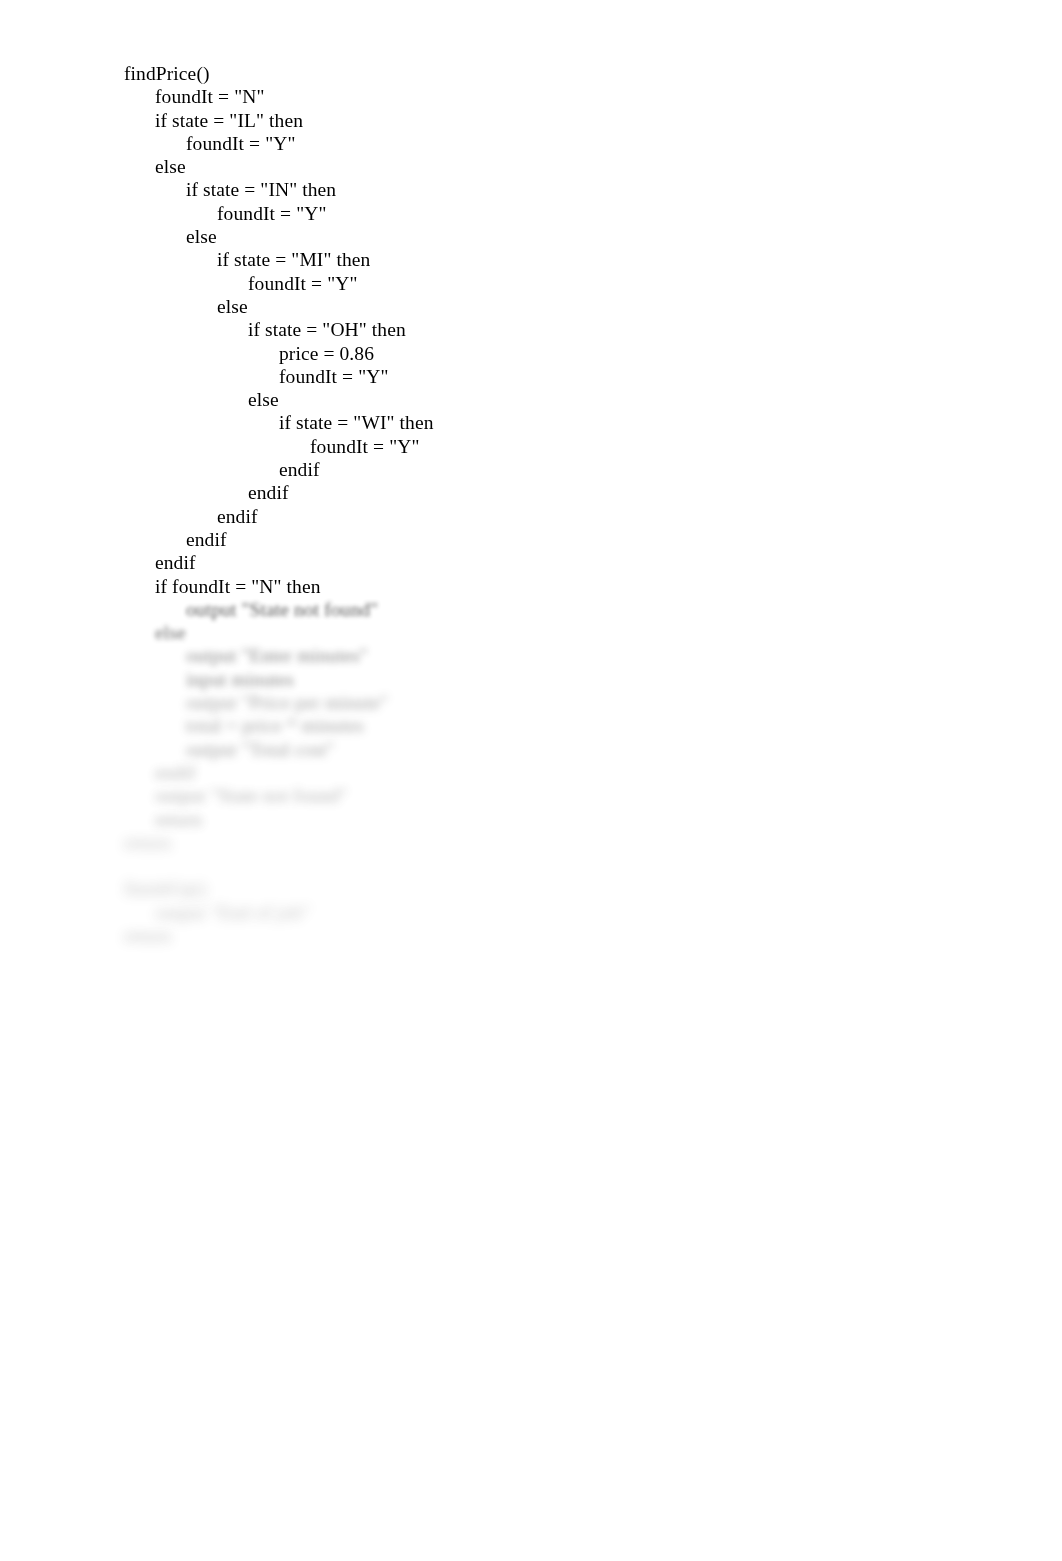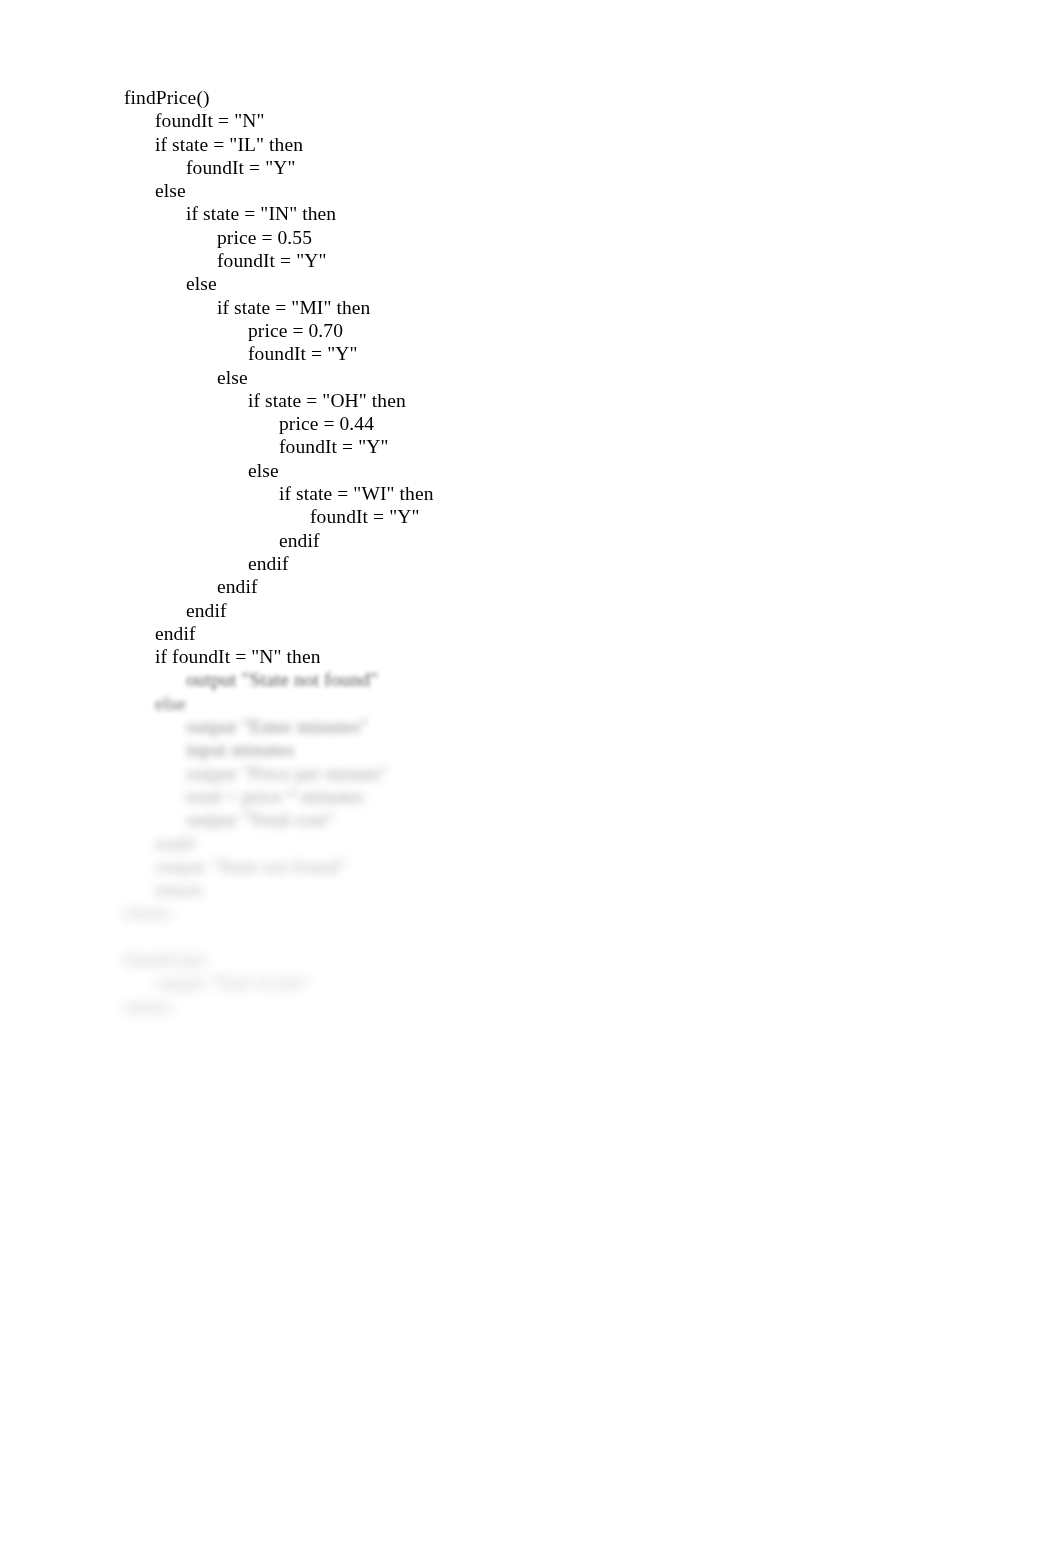--- a/index.html
+++ b/index.html
@@ -24,21 +24,20 @@
     width: 1062px;
     height: 1561px;
     background: #ffffff;
   }
 
   .code-block {
     position: absolute;
     left: 124px;
     top: 62px;
     width: 880px;
-    margin-top: 24px;
   }
 
   .code-line {
     display: block;
     height: 23.3px;
     line-height: 23.3px;
     font-size: 19.5px;
     white-space: pre;
     color: #000000;
     letter-spacing: 0.1px;
@@ -66,29 +65,27 @@
 
 <div class="page">
   <div class="code-block">
 
     <span class="code-line i0">findPrice()</span>
     <span class="code-line i1">foundIt = "N"</span>
     <span class="code-line i1">if state = "IL" then</span>
     <span class="code-line i2">foundIt = "Y"</span>
     <span class="code-line i1">else</span>
     <span class="code-line i2">if state = "IN" then</span>
-    <span class="code-line i3">price = 0.55</span>
     <span class="code-line i3">foundIt = "Y"</span>
     <span class="code-line i2">else</span>
     <span class="code-line i3">if state = "MI" then</span>
-    <span class="code-line i4">price = 0.70</span>
     <span class="code-line i4">foundIt = "Y"</span>
     <span class="code-line i3">else</span>
     <span class="code-line i4">if state = "OH" then</span>
-    <span class="code-line i5">price = 0.44</span>
+    <span class="code-line i5">price = 0.86</span>
     <span class="code-line i5">foundIt = "Y"</span>
     <span class="code-line i4">else</span>
     <span class="code-line i5">if state = "WI" then</span>
     <span class="code-line i6">foundIt = "Y"</span>
     <span class="code-line i5">endif</span>
     <span class="code-line i4">endif</span>
     <span class="code-line i3">endif</span>
     <span class="code-line i2">endif</span>
     <span class="code-line i1">endif</span>
     <span class="code-line i1">if foundIt = "N" then</span>

